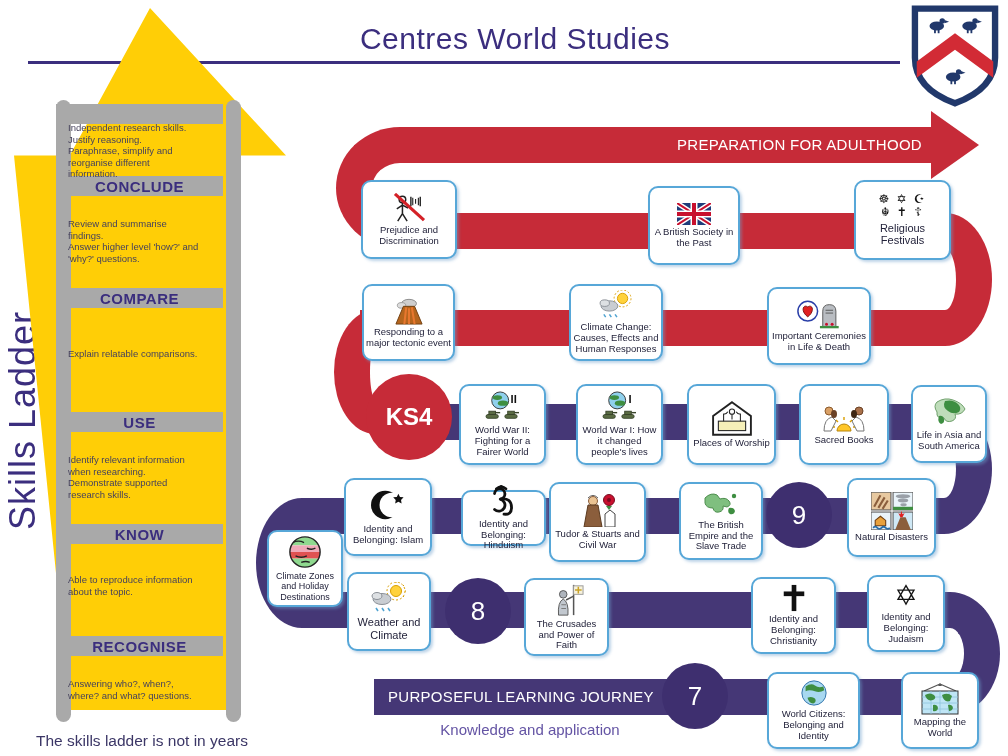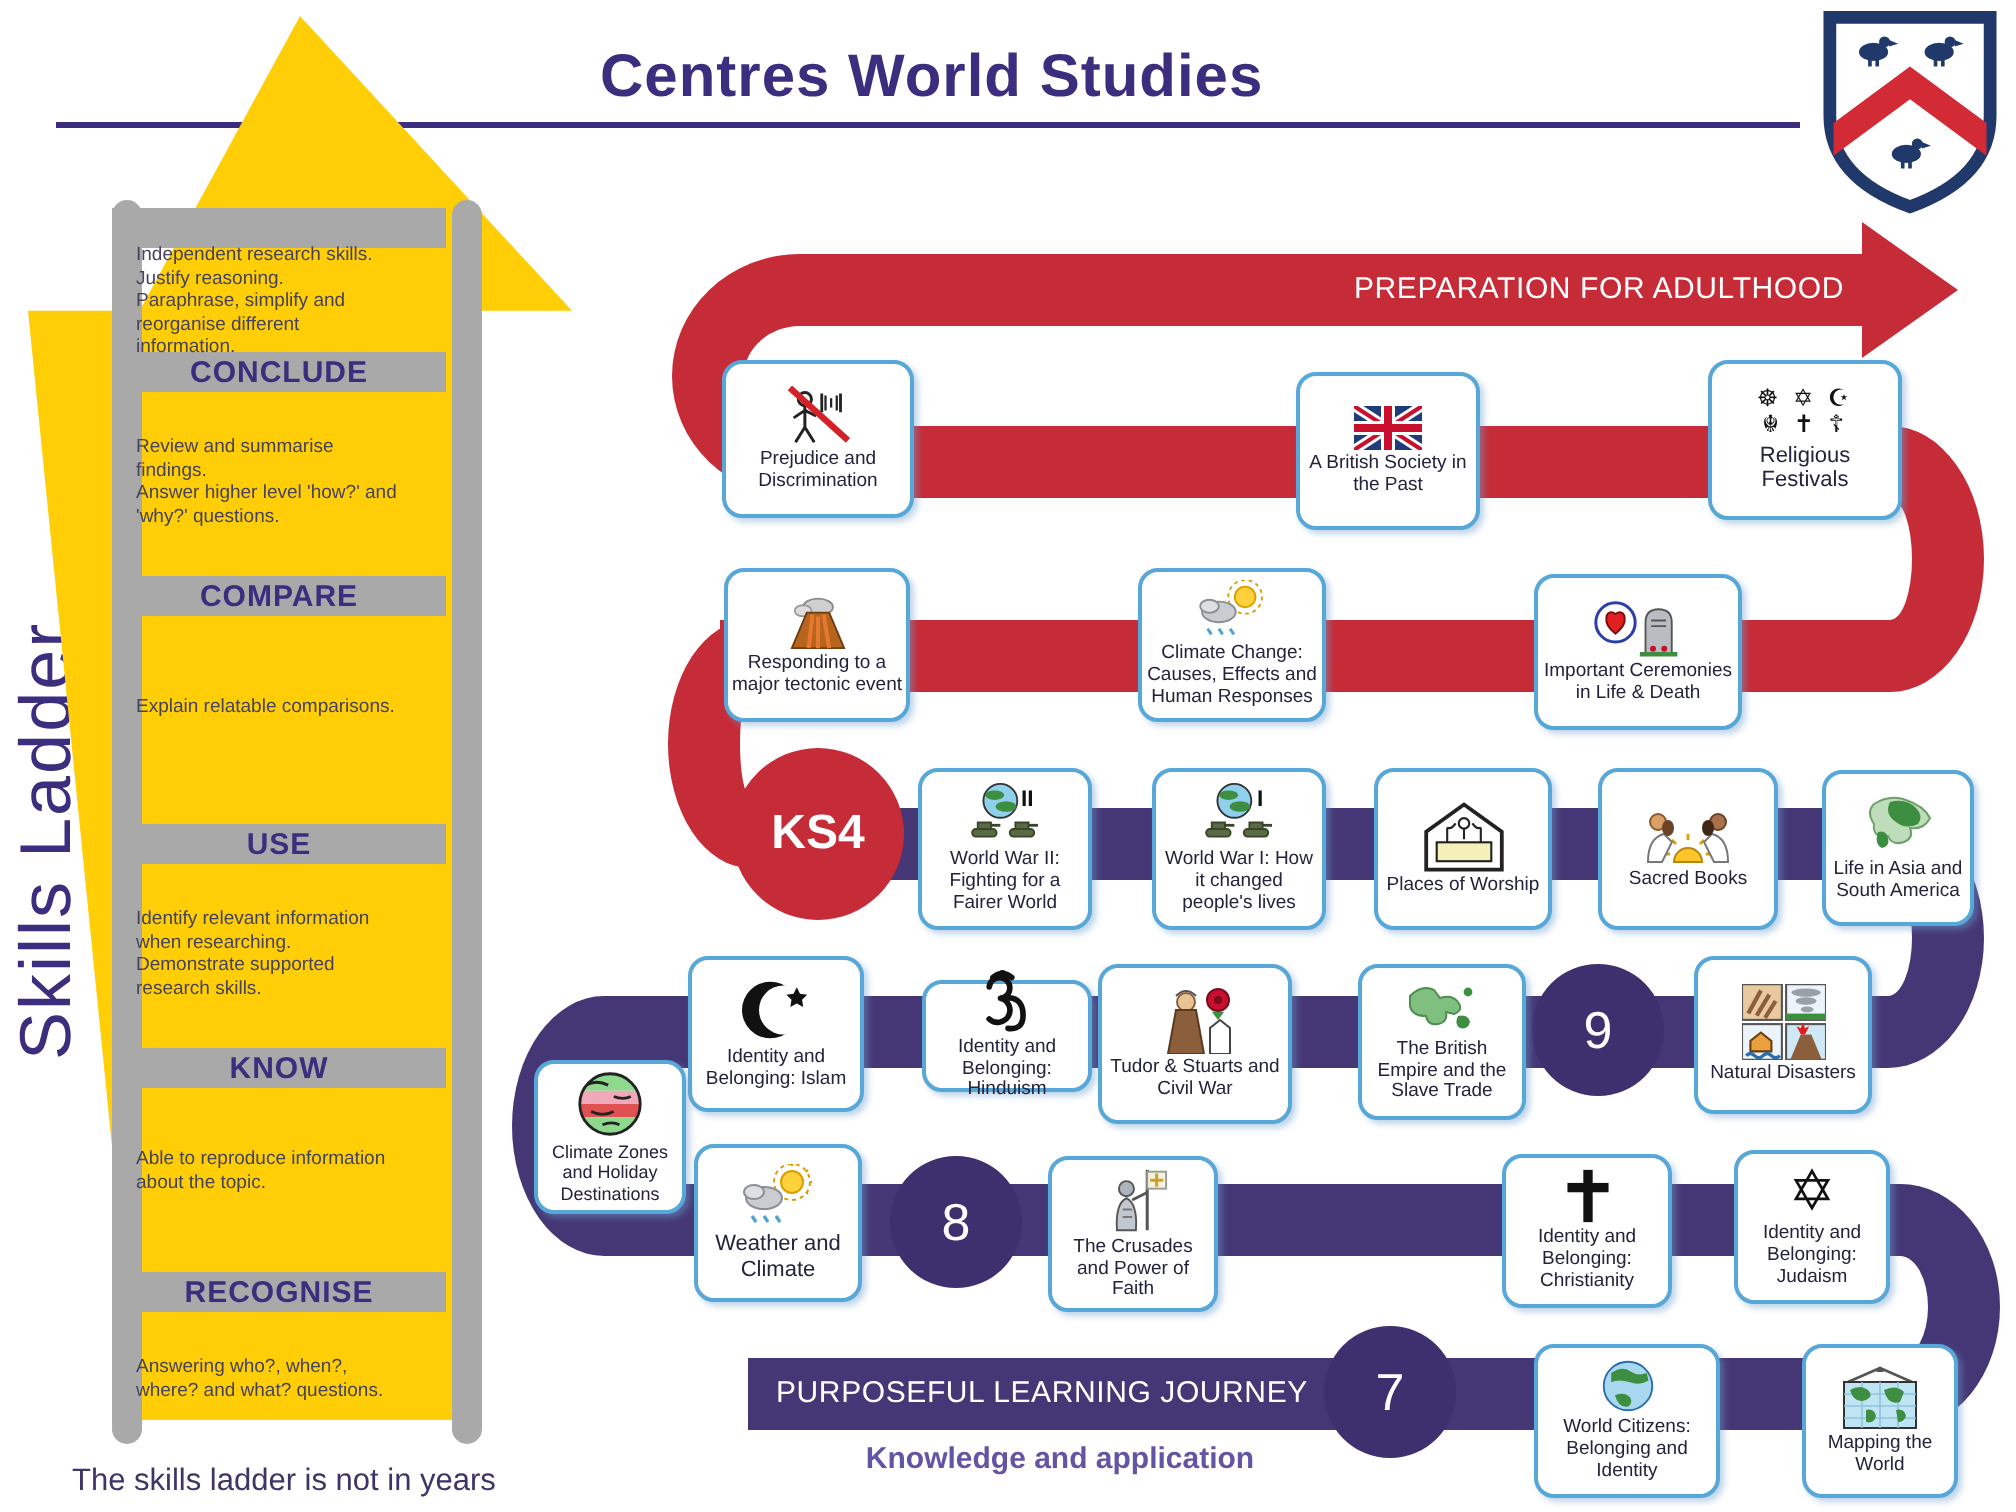--- a/index.html
+++ b/index.html
@@ -5,22 +5,22 @@
   :root{
     --red:#C62B38; --purple:#453776; --purple-dark:#3E2F6F; --navy:#3B2E7E;
     --yellow:#FFCE06; --gray:#A9A9A9; --card-border:#57A7D8; --ink:#23233B;
   }
   *{box-sizing:border-box;margin:0;padding:0}
   html,body{background:#fff}
   body{font-family:"Liberation Sans",sans-serif}
   #page{position:relative;width:1008px;height:756px;background:#fff;overflow:hidden}
 
   
-  .title{position:absolute;left:300px;top:22px;width:430px;text-align:left;
-    font-size:30px;font-weight:bold;color:var(--navy);letter-spacing:.5px}
+  .title{position:absolute;left:300px;top:22px;width:430px;text-align:center;
+    font-size:30px;font-weight:normal;color:var(--navy);letter-spacing:.5px}
   .title-rule{position:absolute;left:28px;top:61px;width:872px;height:3px;background:var(--navy);z-index:0}
   .crest{position:absolute;left:908px;top:5px;width:94px;height:102px;z-index:4}
 
   
   .vlabel{position:absolute;left:2px;top:290px;height:260px;width:44px;
     writing-mode:vertical-rl;transform:rotate(180deg);font-size:36px;color:var(--navy);
     letter-spacing:1px;text-align:center}
   .arrow{position:absolute;left:14px;top:8px;width:272px;height:702px;background:var(--yellow);
     clip-path:polygon(50% 0%,100% 21%,79.5% 21%,79.5% 100%,20.5% 100%,0% 21%,0% 21%,20.5% 21%);z-index:1}
   .rail{position:absolute;width:15px;top:100px;height:622px;background:var(--gray);border-radius:8px;z-index:2}
@@ -37,21 +37,21 @@
   .curve{position:absolute;border:36px solid var(--red);background:transparent;z-index:1}
   .curve.pur{border-color:var(--purple)}
   .curve.left{border-right:none;border-radius:50% 0 0 50%/50% 0 0 50%}
   .curve.right{border-left:none;border-radius:0 50% 50% 0/0 50% 50% 0}
   .arrowhead{position:absolute;width:0;height:0;border-top:34px solid transparent;
     border-bottom:34px solid transparent;border-left:48px solid var(--red);z-index:1}
   .bannertext{position:absolute;color:#fff;font-weight:normal;font-size:15px;line-height:36px;z-index:2;letter-spacing:.3px}
   .circle{position:absolute;border-radius:50%;color:#fff;display:flex;align-items:center;justify-content:center;z-index:2}
   .circle.red{background:var(--red)} .circle.pur{background:var(--purple-dark)}
   .subtitle{position:absolute;left:390px;top:721px;width:280px;text-align:center;
-    font-size:15px;font-weight:bold;color:#6454A4;z-index:2}
+    font-size:15px;font-weight:normal;color:#6454A4;z-index:2}
 
   
   .card{position:absolute;background:#fff;border:2px solid var(--card-border);border-radius:10px;
     box-shadow:2px 2px 3px rgba(110,160,205,.45);display:flex;flex-direction:column;
     align-items:center;justify-content:center;padding:3px 2px;text-align:center;z-index:3;
     font-size:9.5px;line-height:1.15;color:var(--ink);font-weight:500}
   .card .ic{display:flex;align-items:center;justify-content:center;margin-bottom:2px}
   .sym{font-size:12px;letter-spacing:2px;line-height:1.1;color:#111}
   .bigchar{font-size:32px;line-height:1;color:#111}
 </style>

